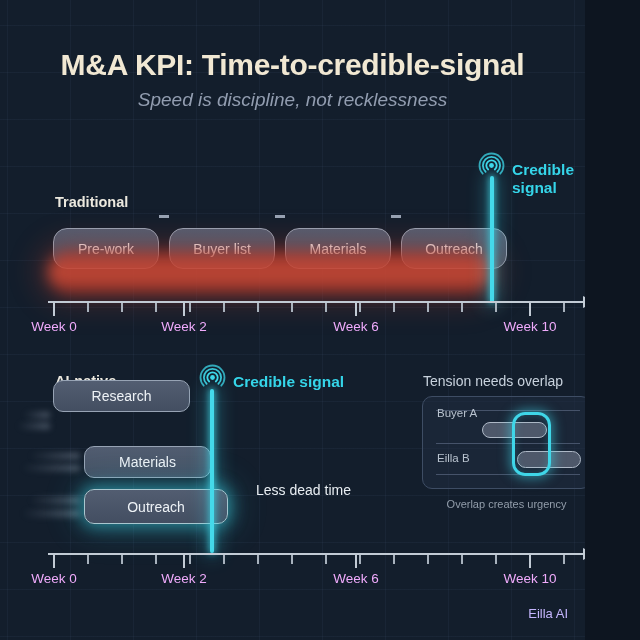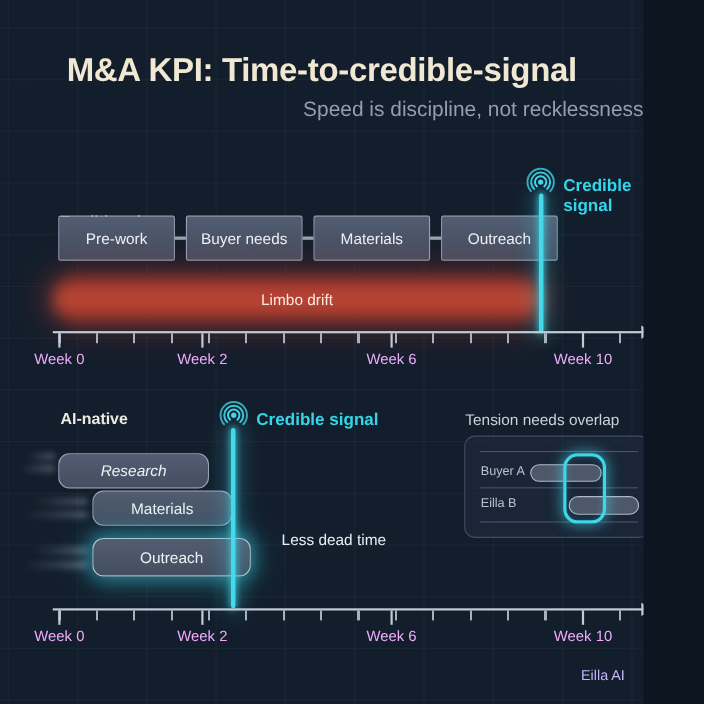--- a/index.html
+++ b/index.html
@@ -17,32 +17,32 @@
     background-position:7px 25px;
     pointer-events:none;
   }
   .abs{position:absolute;}
   
   .title{
     left:0;right:0;top:48px;text-align:center;
     font-size:30px;font-weight:700;color:#f1e8d3;letter-spacing:-0.3px;
   }
   .subtitle{
-    left:0;right:0;top:89px;text-align:right;
-    font-size:19px;font-weight:400;color:#929db0;
+    left:0;right:0;top:89px;text-align:center;
+    font-size:19px;font-weight:400;color:#929db0;font-style:italic;
   }
   
   .section-label{font-size:14.5px;font-weight:700;color:#ece9df;}
   
   .stage-box{
-    height:41px;border-radius:2px;
+    height:41px;border-radius:14px;
     background:linear-gradient(180deg,#525d71,#434e61);
     border:1.5px solid #97a3b4;
     display:flex;align-items:center;justify-content:center;
-    color:#eef2f6;font-size:14px;box-sizing:border-box;
+    color:#eef2f6;font-size:14px;box-sizing:border-box;margin-top:32px;
   }
   .connector{height:2.5px;background:#97a3b4;top:215px;width:10px;}
   
   .limbo-bar{
     left:48px;top:251px;width:444px;height:42px;border-radius:21px;
     background:linear-gradient(180deg,rgba(178,52,38,0.78),rgba(204,76,56,0.95) 50%,rgba(178,52,38,0.78));
     filter:blur(7px);
     box-shadow:0 0 26px 10px rgba(190,60,40,0.30);
   }
   .limbo-label{
@@ -116,28 +116,27 @@
 <div id="canvas">
   <div class="grid-overlay"></div>
 
   <div class="abs title">M&amp;A KPI: Time-to-credible-signal</div>
   <div class="abs subtitle">Speed is discipline, not recklessness</div>
 
   <div class="abs section-label" style="left:55px;top:166px;margin-top:28px;">Traditional</div>
 
   <div class="abs stage-box" style="left:53px;top:196px;width:106px;">Pre-work</div>
   <div class="abs connector" style="left:159px;"></div>
-  <div class="abs stage-box" style="left:169px;top:196px;width:106px;">Buyer needs</div>
+  <div class="abs stage-box" style="left:169px;top:196px;width:106px;">Buyer list</div>
   <div class="abs connector" style="left:275px;"></div>
   <div class="abs stage-box" style="left:285px;top:196px;width:106px;">Materials</div>
   <div class="abs connector" style="left:391px;"></div>
   <div class="abs stage-box" style="left:401px;top:196px;width:106px;">Outreach</div>
 
   <div class="abs limbo-bar"></div>
-  <div class="abs limbo-label">Limbo drift</div>
 
   <div class="abs signal-line" style="left:490px;top:176px;height:127px;"></div>
   <svg class="abs signal-icon-svg" style="left:478px;top:152px;" width="27" height="27" viewBox="0 0 27 27">
     <circle cx="13.5" cy="13.5" r="2.4" fill="#3ed8ea" stroke="none"></circle>
     <circle cx="13.5" cy="13.5" r="5.2" pathLength="100" stroke-dasharray="14 22 64"></circle>
     <circle cx="13.5" cy="13.5" r="8.6" pathLength="100" stroke-dasharray="13 24 63" opacity="0.9"></circle>
     <circle cx="13.5" cy="13.5" r="12" pathLength="100" stroke-dasharray="12 26 62" opacity="0.75"></circle>
   </svg>
   <div class="abs signal-label" style="left:512px;top:161px;">Credible signal</div>
 
@@ -150,21 +149,21 @@
   <div class="abs tick-tall" style="left:529px;top:303px;"></div>
   <div class="abs week-label" style="left:54px;top:319px;">Week 0</div>
   <div class="abs week-label" style="left:184px;top:319px;">Week 2</div>
   <div class="abs week-label" style="left:356px;top:319px;">Week 6</div>
   <div class="abs week-label" style="left:530px;top:319px;">Week 10</div>
 
   <div class="abs section-label" style="left:55px;top:373px;">AI-native</div>
 
   <div class="abs trail" style="left:24px;top:412px;width:26px;height:6px;"></div>
   <div class="abs trail" style="left:18px;top:423px;width:32px;height:6px;"></div>
-  <div class="abs ai-box" style="left:53px;top:412px;width:137px;height:32px;font-style:italic;">Research</div>
+  <div class="abs ai-box" style="left:53px;top:380px;width:137px;height:32px;">Research</div>
 
   <div class="abs trail" style="left:30px;top:453px;width:50px;height:6px;"></div>
   <div class="abs trail" style="left:22px;top:465px;width:58px;height:6px;"></div>
   <div class="abs ai-box" style="left:84px;top:446px;width:127px;height:32px;">Materials</div>
 
   <div class="abs trail" style="left:30px;top:497px;width:50px;height:7px;"></div>
   <div class="abs trail" style="left:22px;top:510px;width:58px;height:7px;"></div>
   <div class="abs ai-box glow" style="left:84px;top:489px;width:144px;height:35px;">Outreach</div>
 
   <div class="abs signal-line" style="left:210px;top:389px;height:164px;"></div>
@@ -176,26 +175,27 @@
   </svg>
   <div class="abs signal-label" style="left:233px;top:373px;">Credible signal</div>
 
   <div class="abs note" style="left:256px;top:482px;">Less dead time</div>
 
   <div class="abs panel-title">Tension needs overlap</div>
   <div class="abs panel">
     <div class="abs panel-sep" style="top:13px;"></div>
     <div class="abs panel-sep" style="top:46px;"></div>
     <div class="abs panel-sep" style="top:77px;"></div>
-    <div class="abs panel-row-label" style="top:26px;">Buyer A</div>
+    <div class="abs panel-row-label" style="top:10px;">Buyer A</div>
     <div class="abs panel-row-label" style="top:55px;">Eilla B</div>
     <div class="abs pill" style="left:59px;top:25px;width:65px;height:16px;"></div>
     <div class="abs pill" style="left:94px;top:54px;width:64px;height:17px;"></div>
     <div class="abs overlap-rect"></div>
   </div>
+  <div class="abs panel-caption">Overlap creates urgency</div>
 
   <div class="abs axis-line" style="top:553px;"></div>
   <div class="abs axis-arrow" style="top:548px;"></div>
   <div class="abs tick-strip" style="top:555px;"></div>
   <div class="abs tick-tall" style="left:53px;top:555px;"></div>
   <div class="abs tick-tall" style="left:183px;top:555px;"></div>
   <div class="abs tick-tall" style="left:355px;top:555px;"></div>
   <div class="abs tick-tall" style="left:529px;top:555px;"></div>
   <div class="abs week-label" style="left:54px;top:571px;">Week 0</div>
   <div class="abs week-label" style="left:184px;top:571px;">Week 2</div>

